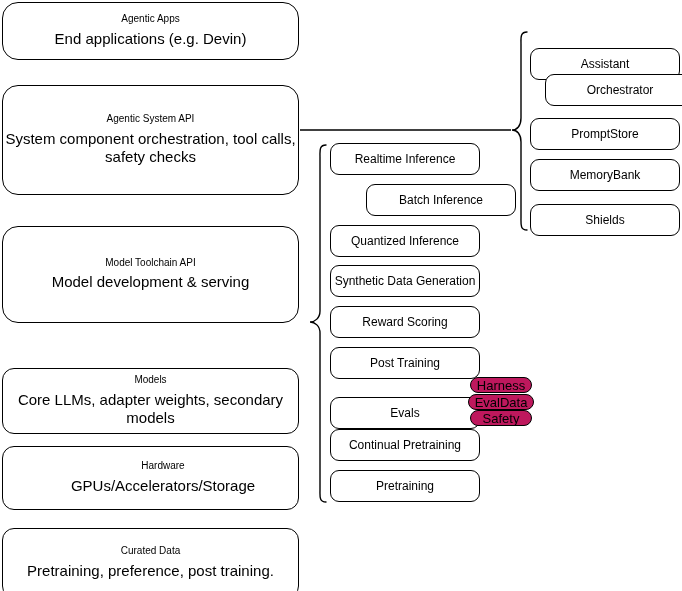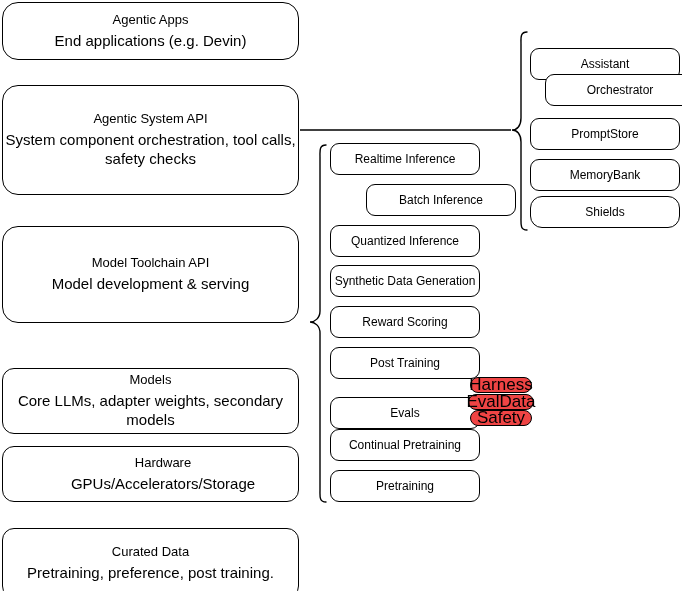--- a/index.html
+++ b/index.html
@@ -28,21 +28,21 @@
     border-radius: 12px;
     background: #ffffff;
     display: flex;
     flex-direction: column;
     align-items: center;
     justify-content: center;
     text-align: center;
     line-height: 1.25;
   }
   .box .title {
-    font-size: 13px;
+    font-size: 10px;
     color: #000000;
   }
   .box .subtitle {
     font-size: 15px;
     color: #000000;
     margin-top: 4px;
   }
   
   .layer-box { left: 2px; width: 297px; }
   .layer-box.tall { border-radius: 16px; }
@@ -57,26 +57,26 @@
 
   .mid-box { left: 330px; width: 150px; }
   .right-box { left: 530px; width: 150px; }
 
   
   .pill {
     position: absolute;
     box-sizing: border-box;
     border: 1.4px solid #000000;
     border-radius: 11px;
-    background: #ef4444;
+    background: #be185d;
     height: 16px;
     display: flex;
     align-items: center;
     justify-content: center;
-    font-size: 17px;
+    font-size: 13px;
     z-index: 5;
   }
 
   svg.connectors {
     position: absolute;
     left: 0; top: 0;
     width: 682px;
     height: 591px;
     pointer-events: none;
     z-index: 1;
@@ -110,21 +110,21 @@
   <div class="box layer-box tall" style="top:226px; height:97px;">
     <div class="title">Model Toolchain API</div>
     <div class="subtitle">Model development &amp; serving</div>
   </div>
 
   <div class="box layer-box" style="top:368px; height:66px;">
     <div class="title">Models</div>
     <div class="subtitle">Core LLMs, adapter weights, secondary models</div>
   </div>
 
-  <div class="box layer-box" style="top:446px; height:56px;padding-left:25px;">
+  <div class="box layer-box" style="top:446px; height:64px;padding-left:25px;">
     <div class="title">Hardware</div>
     <div class="subtitle">GPUs/Accelerators/Storage</div>
   </div>
 
   <div class="box layer-box" style="top:528px; height:70px;">
     <div class="title">Curated Data</div>
     <div class="subtitle">Pretraining, preference, post training.</div>
   </div>
 
   <div class="box comp-box mid-box" style="top:143px;">
@@ -164,17 +164,17 @@
   </div>
   <div class="box comp-box right-box" style="top:74px;margin-left:15px;">
     <div class="title">Orchestrator</div>
   </div>
   <div class="box comp-box right-box" style="top:118px;">
     <div class="title">PromptStore</div>
   </div>
   <div class="box comp-box right-box" style="top:159px;">
     <div class="title">MemoryBank</div>
   </div>
-  <div class="box comp-box right-box" style="top:196px;border-radius:12px;">
+  <div class="box comp-box right-box" style="top:204px;">
     <div class="title">Shields</div>
   </div>
 
 </div>
 
 </body></html>

